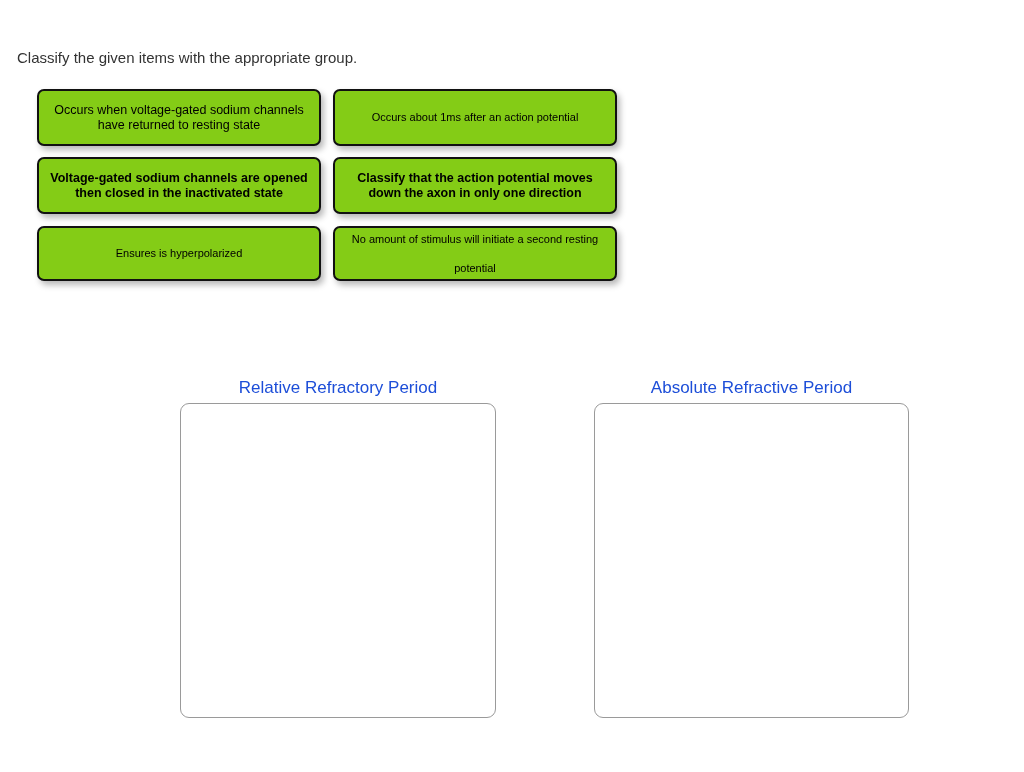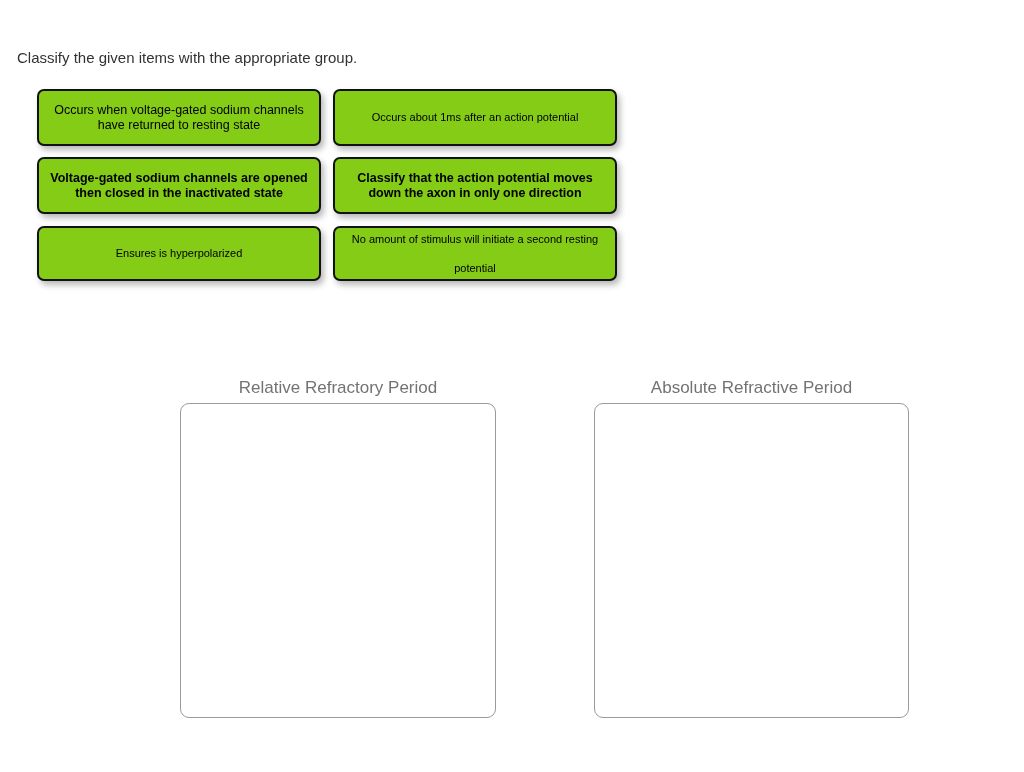--- a/index.html
+++ b/index.html
@@ -58,21 +58,21 @@
   .card.row-1 { top: 89px;  height: 57px; }
   .card.row-2 { top: 157px; height: 57px; font-weight: bold; }
   .card.row-3 { top: 226px; height: 55px; }
 
   .text-small  { font-size: 12.5px; line-height: 15px; }
   .text-large  { font-size: 11px; line-height: 29px; }
   .dropzone-title {
     position: absolute;
     font-size: 17px;
     line-height: 22px;
-    color: #737373;
+    color: #1d4ed8;
     text-align: center;
     white-space: nowrap;
   }
   .dropzone {
     position: absolute;
     box-sizing: border-box;
     background: #ffffff;
     border: 1px solid #9a9a9a;
     border-radius: 9px;
   }

